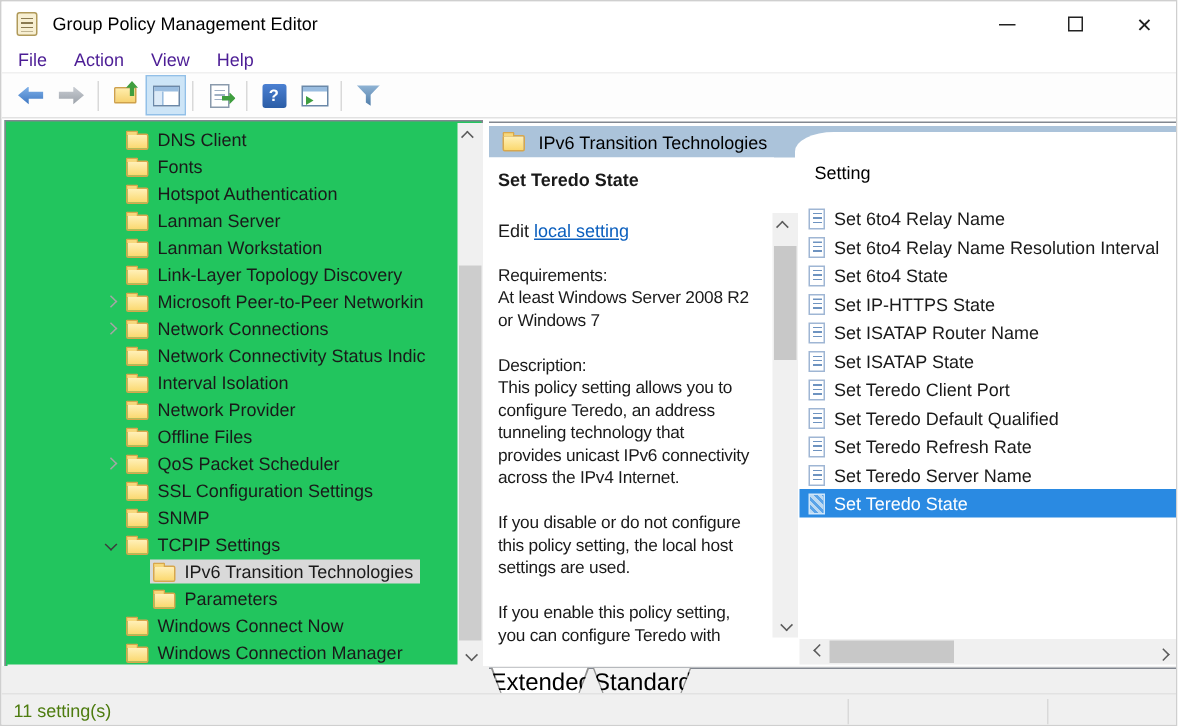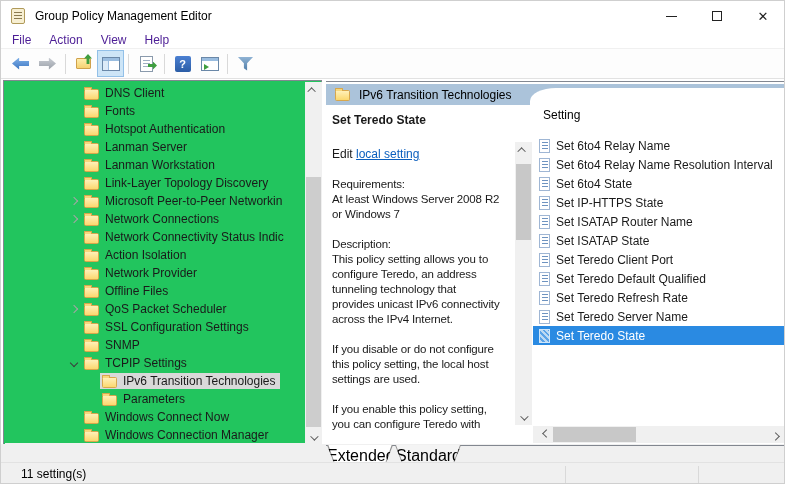--- a/index.html
+++ b/index.html
@@ -110,21 +110,21 @@
   #tabs{position:absolute;left:1px;top:363px;height:18px;display:flex;z-index:5;}
   .tab{position:relative;width:66px;height:18px;margin-right:2px;
       clip-path:polygon(0 0,100% 0,calc(100% - 7px) 100%,7px 100%);background:#8f8f8f;}
   .tab-inner{position:absolute;left:1px;right:1px;top:0;bottom:1px;
       clip-path:polygon(0 0,100% 0,calc(100% - 6.4px) 100%,6.4px 100%);background:#f4f4f4;}
   .tab.active .tab-inner{background:#ffffff;top:-1px;}
   .tab-label{position:absolute;width:100%;text-align:right;top:2px;font-size:16px;color:#000;z-index:1;}
   
   #bottom-strip{position:absolute;left:0;top:443px;width:785px;height:41px;background:#f0f0f0;z-index:0;}
   #statusbar{position:absolute;left:0;top:461px;width:785px;height:23px;background:#f0f0f0;border-top:1px solid #e2e2e2;display:flex;align-items:center;z-index:6;}
-  #status-text{margin-left:20px;color:#000000;text-align:center;}
+  #status-text{margin-left:8px;color:#4d7c0f;text-align:center;}
   .status-div{position:absolute;top:3px;bottom:2px;width:1px;background:#d9d9d9;}
 </style>
 </head>
 <body>
 
 <div id="app">
 
   <div id="titlebar">
     <div class="app-icon"></div>
     <span id="title-text">Group Policy Management Editor</span>
@@ -241,21 +241,21 @@
           <span class="chev" style="visibility: hidden;"></span>
           <span class="tree-sel">
             <span class="folder"></span>
             <span class="tree-label">Network Connectivity Status Indic</span>
           </span>
         </div>
         <div class="tree-row" style="padding-left: 62px;">
           <span class="chev" style="visibility: hidden;"></span>
           <span class="tree-sel">
             <span class="folder"></span>
-            <span class="tree-label">Action Isolation</span>
+            <span class="tree-label">Interval Isolation</span>
           </span>
         </div>
         <div class="tree-row" style="padding-left: 62px;">
           <span class="chev" style="visibility: hidden;"></span>
           <span class="tree-sel">
             <span class="folder"></span>
             <span class="tree-label">Network Provider</span>
           </span>
         </div>
         <div class="tree-row" style="padding-left: 62px;">

